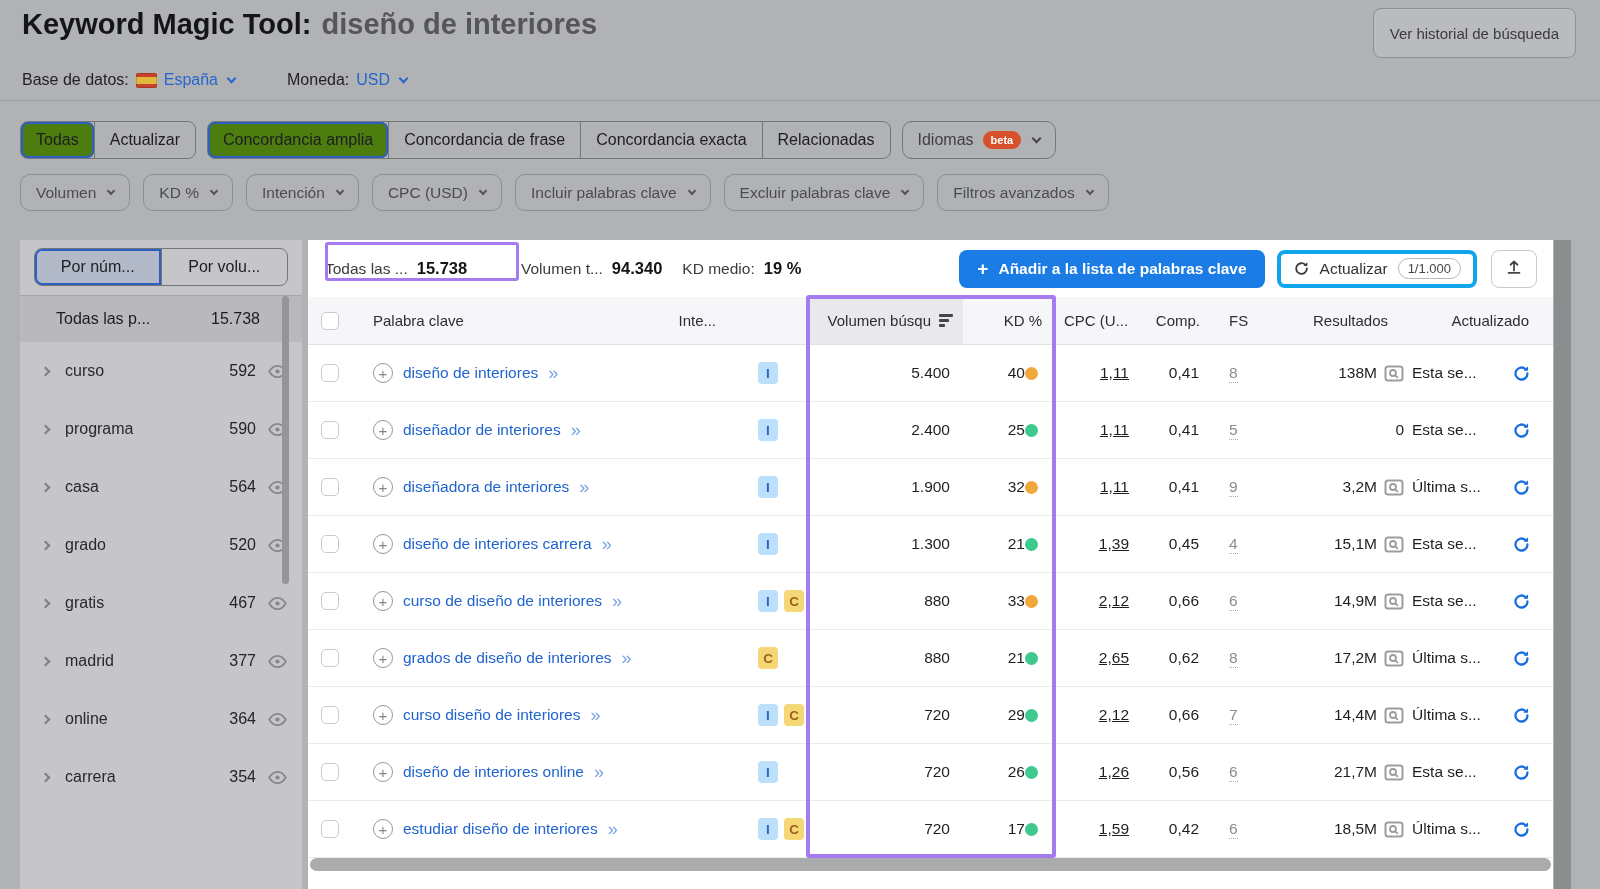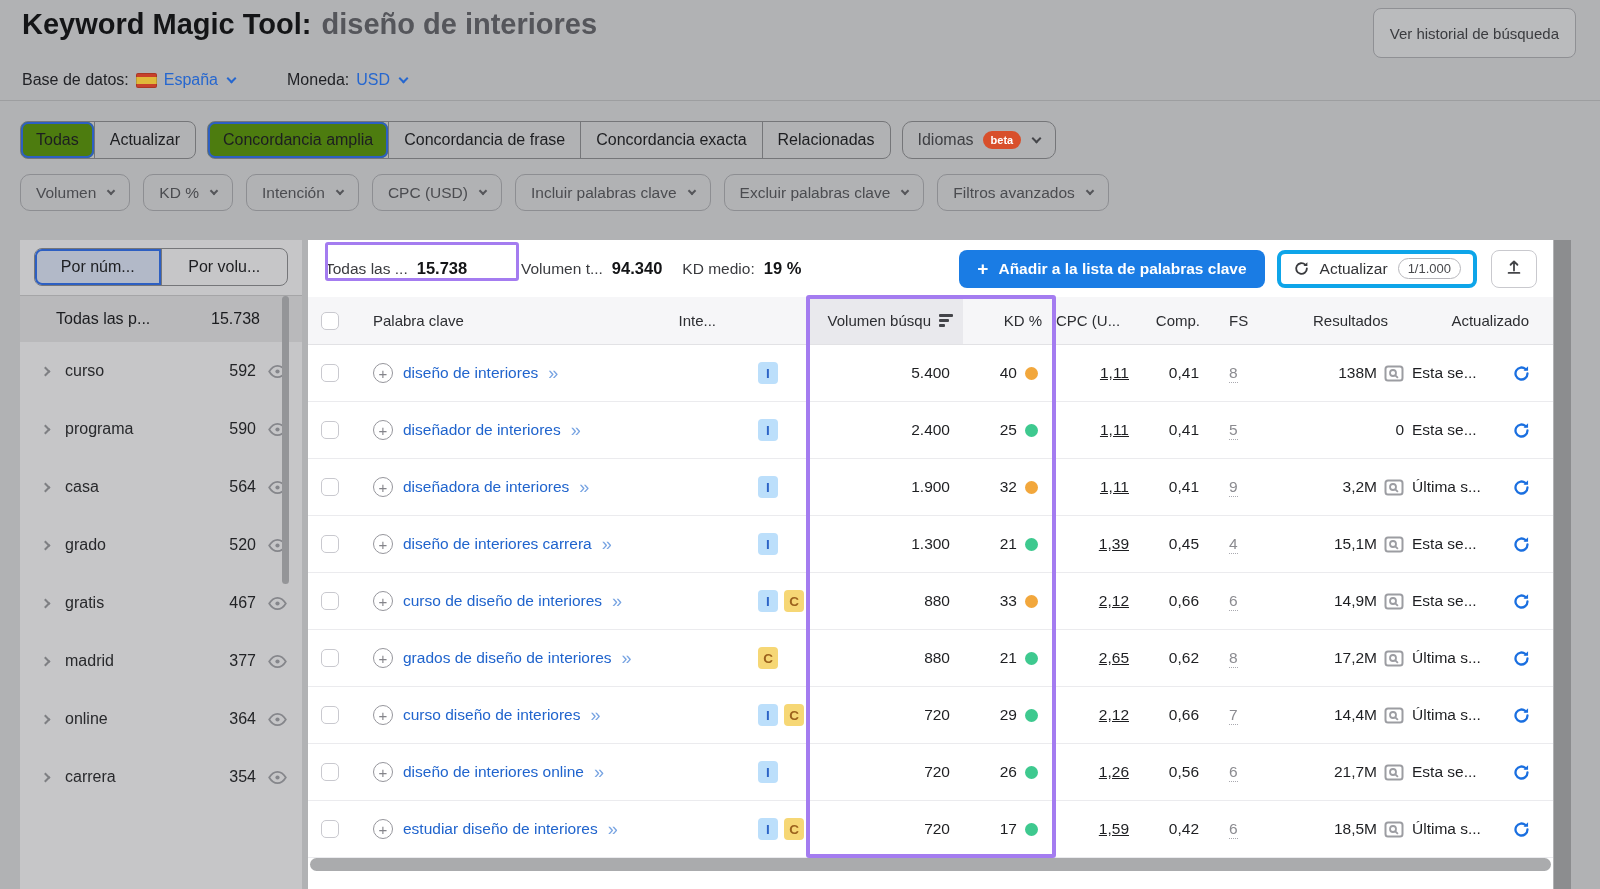--- a/index.html
+++ b/index.html
@@ -73,39 +73,39 @@
   .export-btn { margin-left:14px; width:46px; height:38px; border:1px solid #c9c9ce; border-radius:8px; background:#fff; display:flex; align-items:center; justify-content:center; }
 
   .grid { display:grid; grid-template-columns:44px 390px 66px 155px 93px 82px 72px 56px 142px 145px; align-items:center; }
   .thead { height:48px; background:#f6f6f8; border-bottom:1px solid #e2e2e5; font-size:15px; color:#2d2e32; }
   .th-kwwrap { display:flex; justify-content:space-between; align-items:center; padding:0 26px 0 21px; }
   .th-vol { height:100%; display:flex; align-items:center; justify-content:flex-end; gap:8px; background:#e9e9ed; padding-right:10px; }
   .sort-ic { display:flex; flex-direction:column; gap:2.5px; align-items:flex-start; }
   .sort-ic i { display:block; height:2.5px; background:#44454a; border-radius:1px; }
   .sort-ic i:nth-child(1){ width:14px; } .sort-ic i:nth-child(2){ width:10px; } .sort-ic i:nth-child(3){ width:6px; }
   .th-kd { text-align:right; padding-right:14px; }
-  .th-cpc { padding-left:0; }
+  .th-cpc { padding-left:8px; }
   .th-comp { text-align:right; padding-right:10px; }
   .th-fs { padding-left:19px; }
   .th-res { text-align:right; padding-right:20px; }
   .th-upd { text-align:right; padding-right:24px; }
 
   .trow { height:57px; border-bottom:1px solid #ebebee; font-size:15.5px; color:#1e1f22; }
   .c-check { display:flex; justify-content:center; }
   .checkbox { width:18px; height:18px; border:1.5px solid #c9c9cf; border-radius:5px; background:#fff; cursor:pointer; }
   .c-kw { display:flex; align-items:center; gap:10px; padding-left:21px; }
   .plus-circle { width:20px; height:20px; border:1.5px solid #96969c; border-radius:50%; color:#84848a; display:flex; align-items:center; justify-content:center; font-size:15px; line-height:1; flex:none; cursor:pointer; }
   .kw-link { color:#2064cd; cursor:pointer; white-space:nowrap; }
   .dbl-chev { color:#78a4e2; font-size:18px; cursor:pointer; }
   .c-int { display:flex; gap:6px; padding-left:16px; }
   .badge { width:20px; height:22px; border-radius:4px; display:flex; align-items:center; justify-content:center; font-size:13.5px; font-weight:bold; }
   .badge-i { background:#bcdffb; color:#2c63c6; }
   .badge-c { background:#f6d775; color:#9c621d; }
   .c-vol { text-align:right; padding-right:13px; }
-  .c-kd { display:flex; align-items:center; justify-content:flex-end; gap:8px; padding-right:18px; }
+  .c-kd { display:flex; align-items:center; justify-content:flex-end; padding-right:18px; }
   .kd-dot { width:13px; height:13px; border-radius:50%; flex:none; }
   .kd-orange { background:#f2a73c; }
   .kd-green { background:#3ec98f; }
   .c-cpc { text-align:right; padding-right:9px;text-decoration:underline; }
   .c-comp { text-align:right; padding-right:11px; }
   .c-fs { padding-left:19px; }
   .fs-val { color:#8b8b90; border-bottom:1px dotted #a9a9af; padding-bottom:1px; cursor:pointer; }
   .c-res { display:flex; align-items:center; justify-content:flex-end; gap:7px; padding-right:4px; }
   .serp-ic { display:flex; cursor:pointer; }
   .c-upd { display:flex; align-items:center; justify-content:space-between; padding:0 22px 0 4px; }

